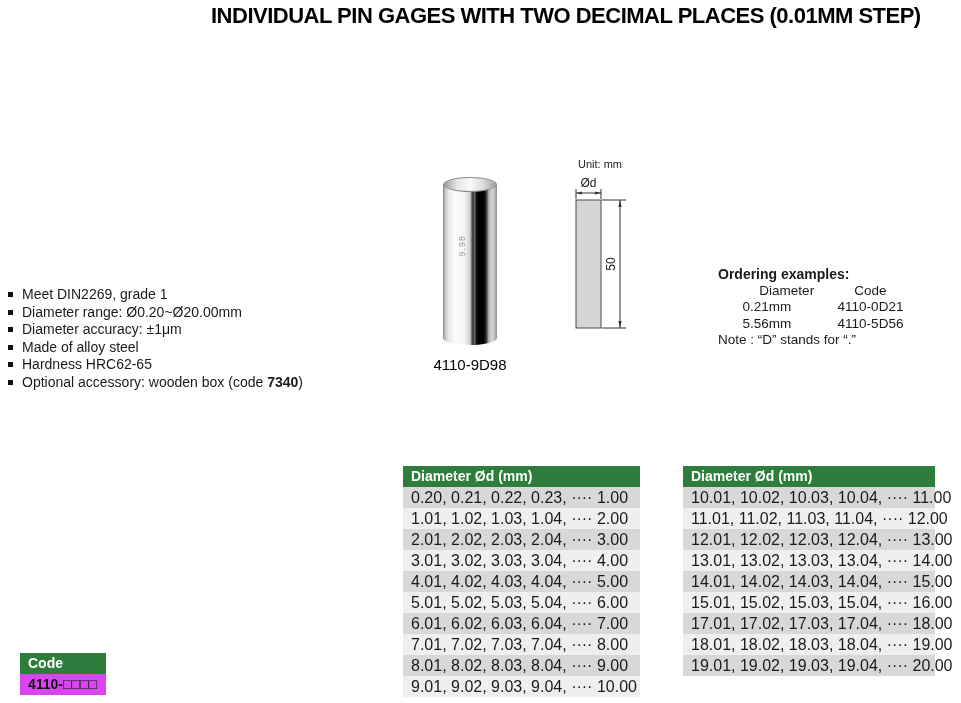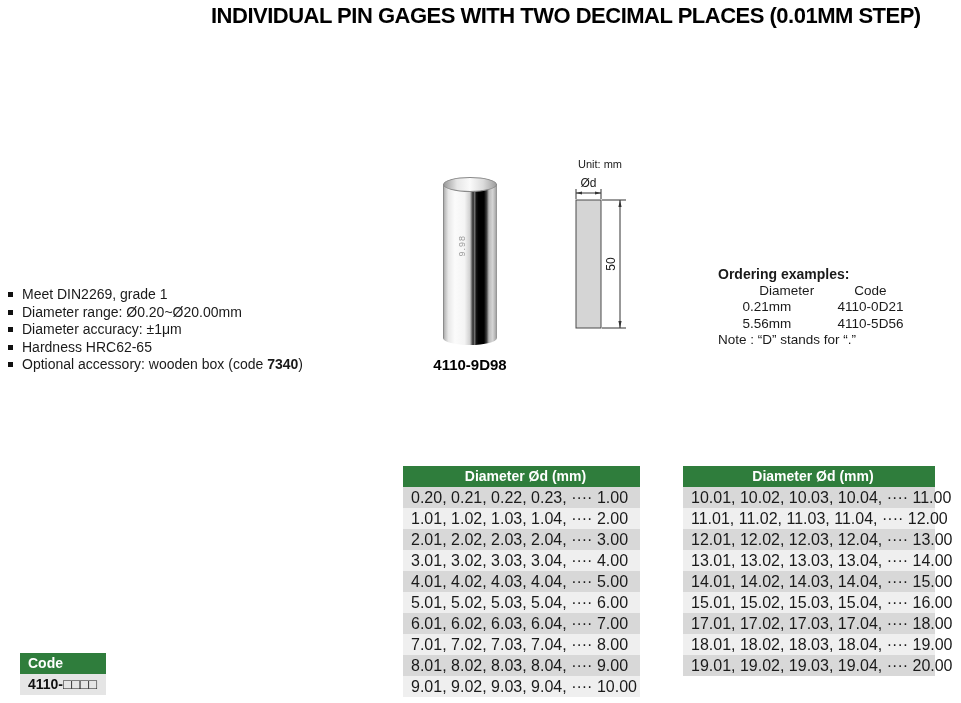--- a/index.html
+++ b/index.html
@@ -23,47 +23,47 @@
              border:1px solid #8a8a8a; }
   .pin-body { position:absolute; left:0; top:7px; width:54px; height:161px;
               border-radius:0 0 27px 27px / 0 0 7px 7px;
               background:linear-gradient(90deg,
                 #777 0%, #bbb 3%, #e8e8e8 10%, #fbfbfb 22%, #f4f4f4 40%, #cfcfcf 50%,
                 #555 54%, #2a2a2a 56%, #777 58%, #111 62%, #000 66%, #000 76%,
                 #444 81%, #b9b9b9 85%, #d5d5d5 92%, #b0b0b0 97%, #8d8d8d 100%); }
   .pin-engraving { position:absolute; left:14px; top:58px; writing-mode:vertical-rl;
                    transform:rotate(180deg); font-size:9px; color:#9a9a9a; letter-spacing:1px; }
   .pin-label { position:absolute; left:420px; top:356px; width:100px; text-align:center;
-               font-size:15px; font-weight:bold; color:#000; }
+               font-size:15px; font-weight:normal; color:#000; }
 
   
   .diagram { position:absolute; left:570px; top:156px; }
   .diagram text { font-family:"Liberation Sans", sans-serif; fill:#1a1a1a; }
 
   
   .ordering { position:absolute; left:718px; top:222px; width:210px; font-size:13.5px; line-height:16.5px; }
   .ordering-heading { font-weight:bold; font-size:14px;margin-top:44px; }
   .ordering-row { display:flex;justify-content:center; }
   .ordering-row .c1 { width:95px; flex:none; }
 
   
   .dtable { position:absolute; top:466px; }
   .dtable.t1 { left:403px; width:237px; }
   .dtable.t2 { left:683px; width:252px; }
   .dtable-header { height:21px; line-height:21px; background:#2f7d3c; color:#fff;
-                   font-weight:bold; font-size:14px; padding-left:8px;text-align:center; }
+                   font-weight:bold; font-size:14px; padding-left:8px; }
   .dtable .row { height:21px; line-height:21px; font-size:16px; padding-left:8px;
                  background:#efefef; white-space:nowrap; }
   .dtable .rows .row:nth-child(odd) { background:#d8d8d8; }
 
   
   .code-block { position:absolute; left:20px; top:653px; width:86px; }
   .code-header { height:21px; line-height:21px; background:#2f7d3c; color:#fff;
                  font-weight:bold; font-size:14px; padding-left:8px; }
-  .code-value { height:21px; line-height:21px; background:#e5e5e5; color:#111;
+  .code-value { height:21px; line-height:21px; background:#d946ef; color:#111;
                 font-weight:bold; font-size:14px; padding-left:8px; }
 </style>
 </head>
 <body>
 
 <div class="page">
 
   <div class="title">INDIVIDUAL PIN GAGES WITH TWO DECIMAL PLACES (0.01MM STEP)</div>
 
   <div class="features">
@@ -71,20 +71,24 @@
       <span class="bullet"></span>
       <span>Meet DIN2269, grade 1</span>
     </div>
     <div class="feature-row">
       <span class="bullet"></span>
       <span>Diameter range: Ø0.20~Ø20.00mm</span>
     </div>
     <div class="feature-row">
       <span class="bullet"></span>
       <span>Diameter accuracy: ±1μm</span>
+    </div>
+    <div class="feature-row">
+      <span class="bullet"></span>
+      <span>Made of alloy steel</span>
     </div>
     <div class="feature-row">
       <span class="bullet"></span>
       <span>Hardness HRC62-65</span>
     </div>
     <div class="feature-row">
       <span class="bullet"></span>
       <span><span>Optional accessory: wooden box (code </span><b>7340</b><span>)</span></span>
     </div>
   </div>

